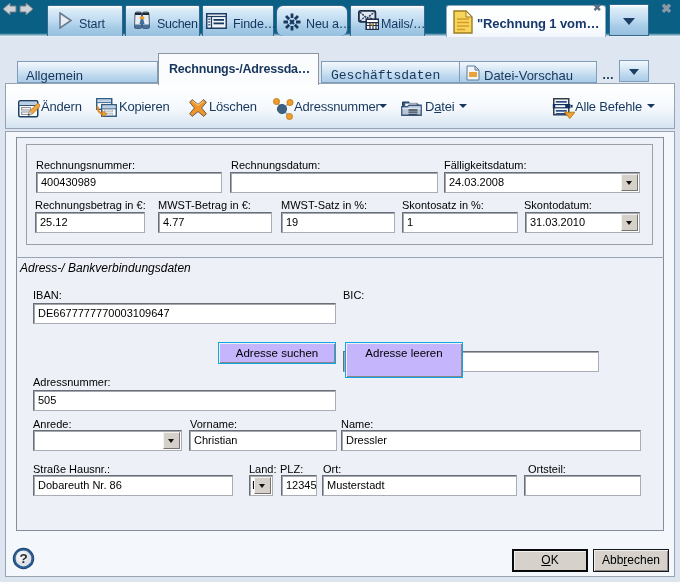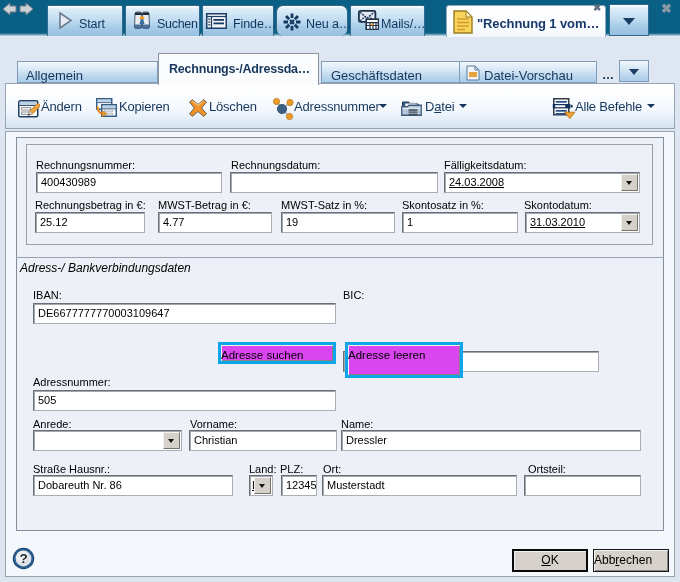--- a/index.html
+++ b/index.html
@@ -46,34 +46,34 @@
   #groupbox{left:26px;top:144px;width:627px;height:101px;box-sizing:border-box;
      border:1px solid #9aa0aa;}
   .flabel{position:absolute;font-size:11px;color:#000;white-space:nowrap;}
   .field{position:absolute;box-sizing:border-box;height:21px;background:#fff;
      border:1px solid;border-color:#696f78 #a8adb6 #a8adb6 #696f78;
      box-shadow:inset 1px 1px 0 rgba(73,79,88,0.5);
      font-size:11px;color:#000;line-height:19px;padding-left:4px;overflow:hidden;white-space:nowrap;}
   .combo{position:absolute;box-sizing:border-box;height:21px;background:#fff;
      border:1px solid;border-color:#696f78 #a8adb6 #a8adb6 #696f78;
      box-shadow:inset 1px 1px 0 rgba(73,79,88,0.5);
-     font-size:11px;color:#000;line-height:19px;padding-left:4px;overflow:hidden;white-space:nowrap;text-decoration:underline;}
+     font-size:11px;color:#000;line-height:19px;padding-left:4px;overflow:hidden;white-space:nowrap;}
   .cbtn{position:absolute;top:1px;right:1px;width:17px;height:17px;background:#d5d1ca;
      border:1px solid;border-color:#f4f2ef #76736e #76736e #f4f2ef;box-sizing:border-box;}
   .cbtn .tri{width:0;height:0;border-left:3.5px solid transparent;border-right:3.5px solid transparent;
      border-top:4.5px solid #111;position:absolute;left:4px;top:6px;}
-  .wbtn{position:absolute;box-sizing:border-box;background:#d946ef;border:3px solid #0ea5e9;
-     font-size:11.5px;color:#000;text-align:left;
+  .wbtn{position:absolute;box-sizing:border-box;background:#c4b5fd;border:1px solid #0ea5e9;
+     font-size:11.5px;color:#000;text-align:center;
      box-shadow:inset 1px 1px 0 #f2f0ec, inset -1px -1px 0 #8a867f;}
   
   #okbtn{position:absolute;left:512px;top:549px;width:76px;height:23px;box-sizing:border-box;
      background:#d6d2cb;border:2px solid #08090a;font-size:12px;text-align:center;line-height:19px;
      box-shadow:inset 1px 1px 0 #f2f0ec;}
   #cancelbtn{position:absolute;left:593px;top:549px;width:76px;height:23px;box-sizing:border-box;
-     background:#d6d2cb;border:1px solid #14171b;font-size:12px;text-align:left;line-height:21px;
+     background:#d6d2cb;border:1px solid #14171b;font-size:12px;text-align:center;line-height:21px;
      box-shadow:inset 1px 1px 0 #f2f0ec, inset -1px -1px 0 #8a867f;}
   #botstrip{left:0;top:577px;width:680px;height:5px;background:#dde5ee;}
   .sep{position:absolute;left:16px;width:648px;height:1px;background:#98a2b2;}
 </style></head>
 <body>
 
 <div class="abs" id="topbar">
     <div class="fade"></div>
   </div>
 
@@ -150,21 +150,21 @@
   </div>
 <div class="xsmall" style="left:661px;top:1px;font-size:13px;color:#8a97a5;">✖</div>
 
 <div class="abs" id="row2"></div>
 <div class="tab2" style="left:17px;top:61px;width:141px;height:22px;">
   <span class="lbl" style="left:8px">Allgemein</span>
 </div>
 <div id="tab2act">
     <span class="lbl">Rechnungs-/Adressda…</span>
   </div>
-<div class="tab2" style="left:321px;top:61px;width:140px;height:22px;">
+<div class="tab2" style="left:321px;top:61px;width:140px;height:22px;font-family:Liberation Mono, monospace;">
   <span class="lbl" style="left:9px">Geschäftsdaten</span>
 </div>
 <div class="tab2" style="left:459px;top:61px;width:138px;height:22px;">
   <svg style="position:absolute;left:6px;top:3px" width="14" height="16" viewBox="0 0 14 16">
     <path d="M1 1 L9 1 L13 5 L13 15 L1 15 Z" fill="#f3f5f8" stroke="#5a7b9a"></path>
     <path d="M9 1 L9 5 L13 5 Z" fill="#d8dfe8" stroke="#5a7b9a"></path>
     <rect x="3" y="7" width="8" height="5" fill="#e8a33d"></rect>
   </svg>
   <span class="lbl" style="left:24px">Datei-Vorschau</span>
 </div>

